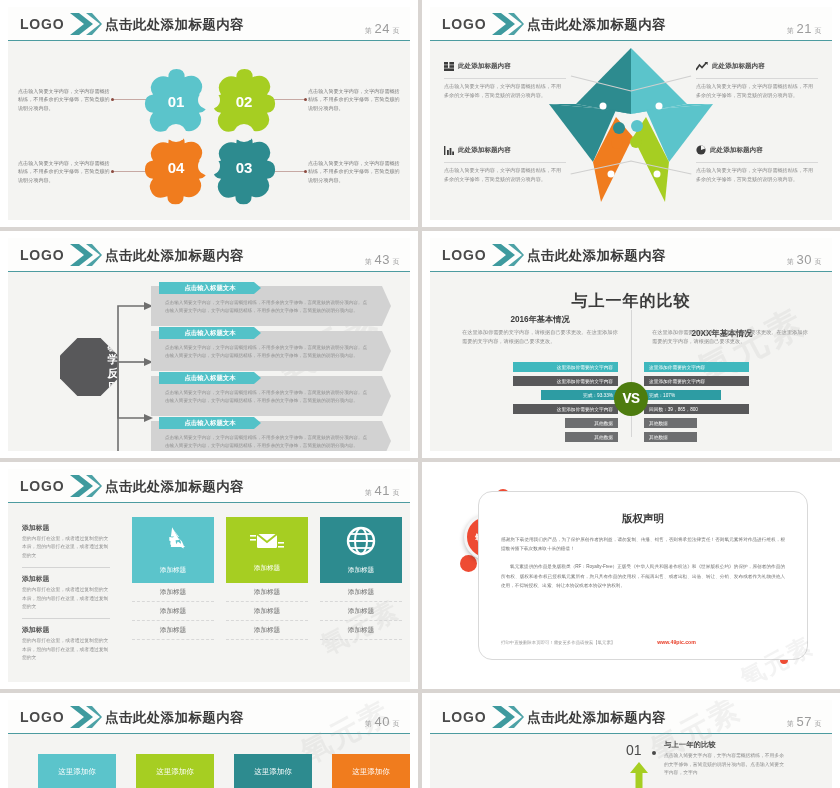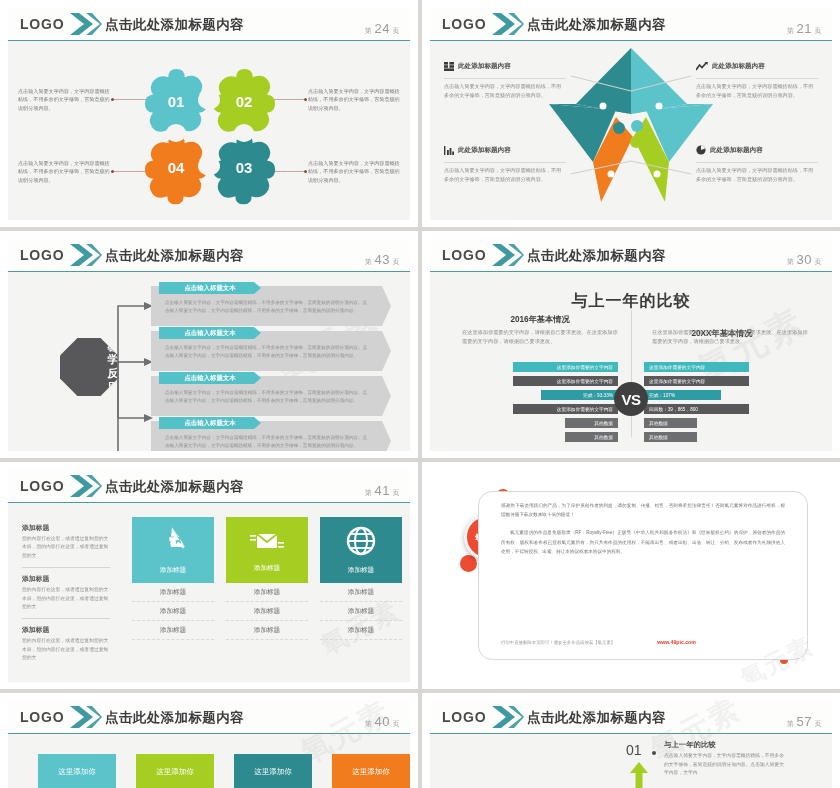--- a/index.html
+++ b/index.html
@@ -105,22 +105,22 @@
   .arrow { position:absolute; }
 
   
   .s27-title { position:absolute; top: 10px; left:0; right:0; text-align:center;
     font-size: 16px; font-weight:bold; color:#3b3b3b; letter-spacing:1px;margin-top:9px; }
   .col-h { position:absolute; font-size: 8.2px; font-weight:bold; color:#3b3b3b; text-align:center; }
   .col-p { position:absolute; font-size: 5.2px; line-height:1.75; color:#8a8a8a; }
   .vsep { position:absolute; width:1px; background:#d6d6d6; }
   .vs {
     position:absolute; width: 34px; height:34px; border-radius:50%;
-    background:#404040; color:#fff; font-size:15px; font-weight:bold;
-    display:flex; align-items:center; justify-content:center; letter-spacing:-.5px;
+    background:#4d7c0f; color:#fff; font-size:15px; font-weight:bold;
+    display:flex; align-items:center; justify-content:center; letter-spacing:-.5px;font-family:Liberation Mono, monospace;
   }
   .bar { position:absolute; height:10px; display:flex; align-items:center;
     font-size:4.7px; color:#fff; padding: 0 5px; }
   .bar.l { justify-content:flex-end; }
   .bar.r { justify-content:flex-start; }
 
   
   .s28-left { position:absolute; left: 14px; top: 20px; width: 88px; }
   .s28-left .h { font-size:6.8px; font-weight:bold; color:#555; margin-bottom:2px; }
   .s28-left .p { font-size:4.8px; line-height:1.75; color:#8d8d8d; }
@@ -521,20 +521,21 @@
     <div class="inner" style="background:#ffffff;">
       <div class="blob" style="left:66px; top:20px; width:14px; height:14px;"></div>
       <div class="blob" style="left:82px; top:32px; width:22px; height:22px;"></div>
       <div class="blob" style="left:30px; top:86px; width:17px; height:17px;"></div>
       <div class="blob" style="left:50px; top:96px; width:9px; height:9px;"></div>
       <div class="badge" style="left:34px; top:45px; width:46px; height:46px;">氧元素</div>
       <div class="blob" style="right:58px; bottom:22px; width:22px; height:22px;"></div>
       <div class="blob" style="right:44px; bottom:18px; width:8px; height:8px;"></div>
 
       <div class="cp-box">
+        <div class="cp-title">版权声明</div>
         <div class="cp-p">感谢您下载使用我们的产品，为了保护原创作者的利益，请勿复制、传播、销售，否则将承担法律责任！否则氧元素将对作品进行维权，根据散传播下载次数来取十倍的赔偿！</div>
         <div class="cp-p" style="text-indent:9px;">氧元素提供的作品是免版税类（RF：Royalty-Free）正版受《中华人民共和国著作权法》和《世界版权公约》的保护，原创者的作品的所有权、版权和著作权已授权氧元素所有，您只具有作品的使用权，不能再出售、或者出租、出借、转让、分销、发布或者作为礼物供他人使用，不得转授权、出索、转让本协议或者本协议中的权利。</div>
         <div class="cp-foot">
           <span class="note">打印中直接删除本页即可！需要更多作品请搜索【氧元素】</span>
           <span class="url">www.49pic.com</span>
         </div>
       </div>
       <div class="wm" style="right:4%; bottom:2%; top:auto; font-size:24px;">氧元素</div>
     </div>
   </div>

